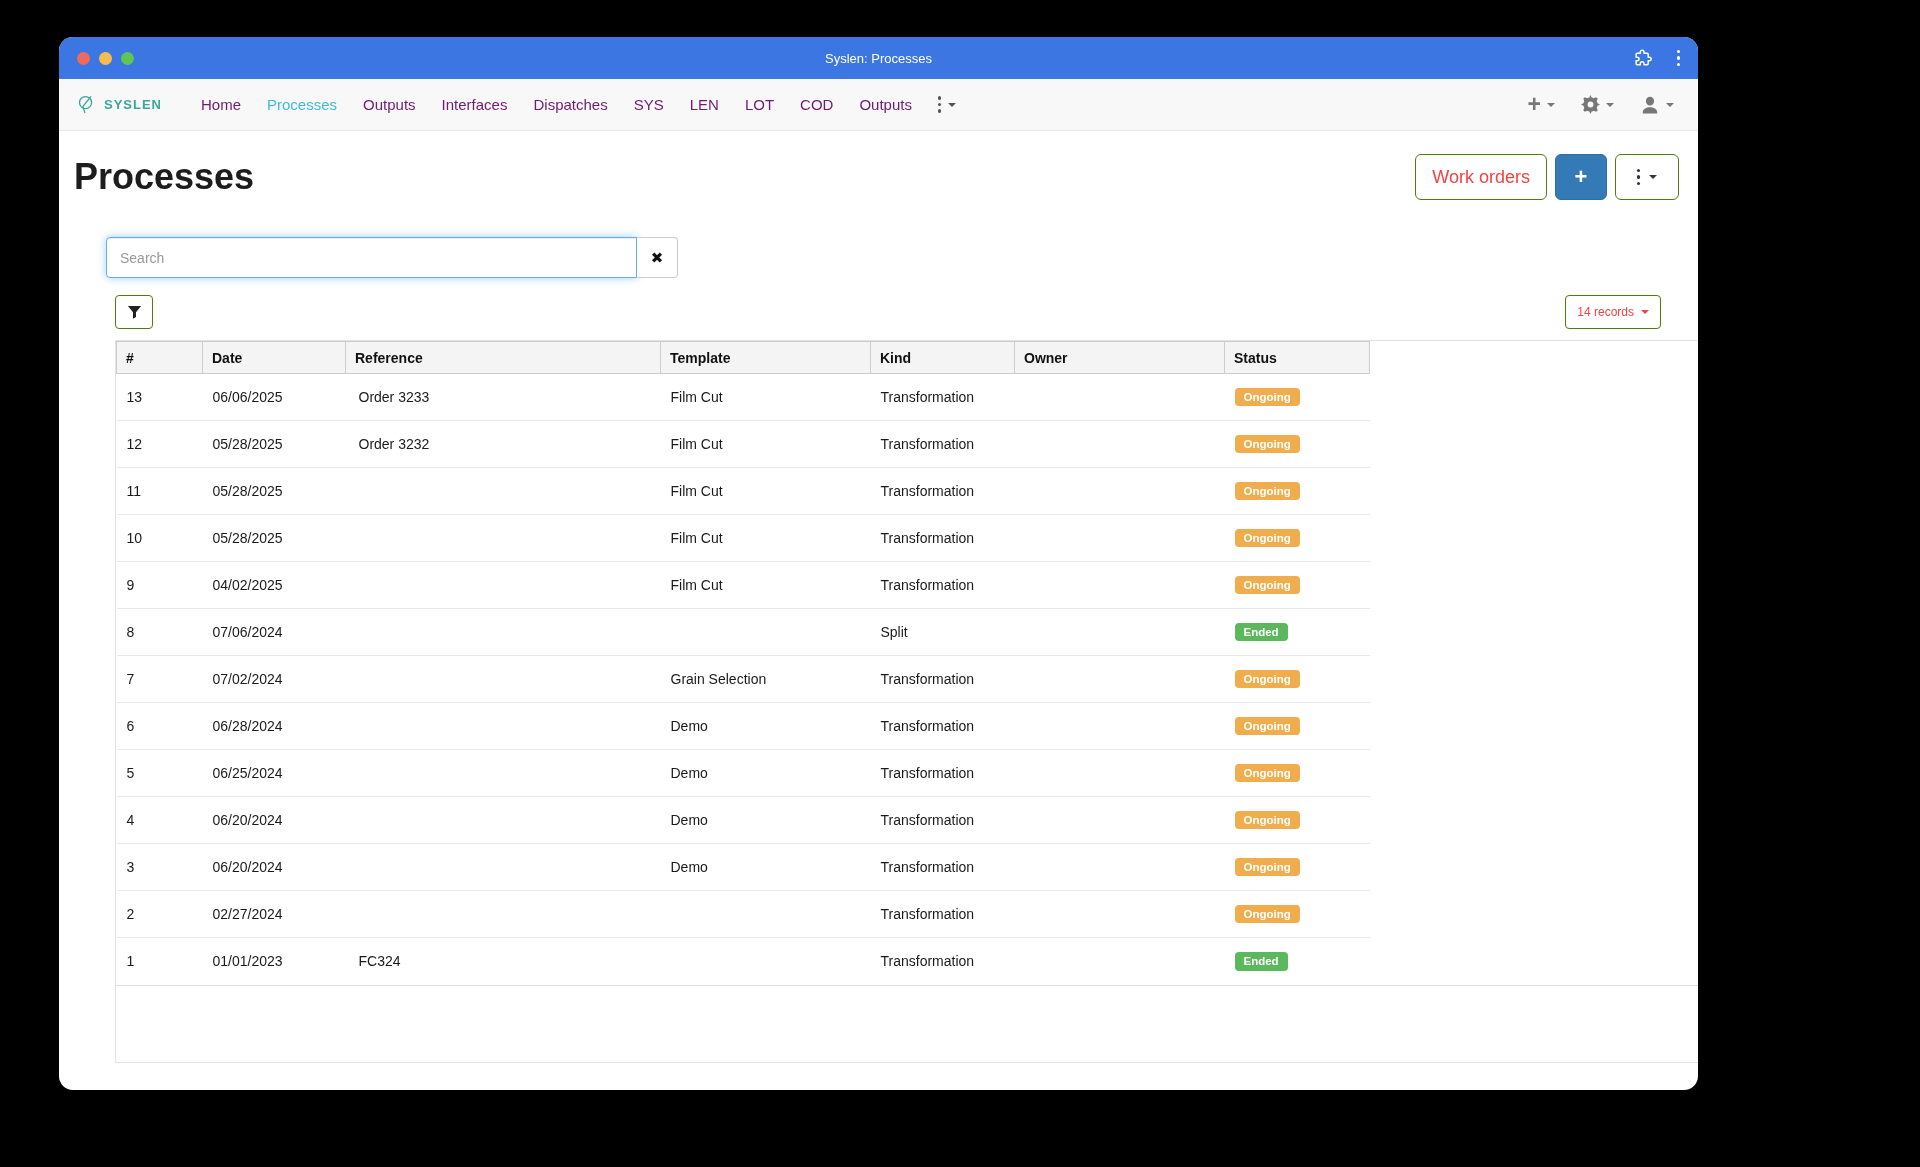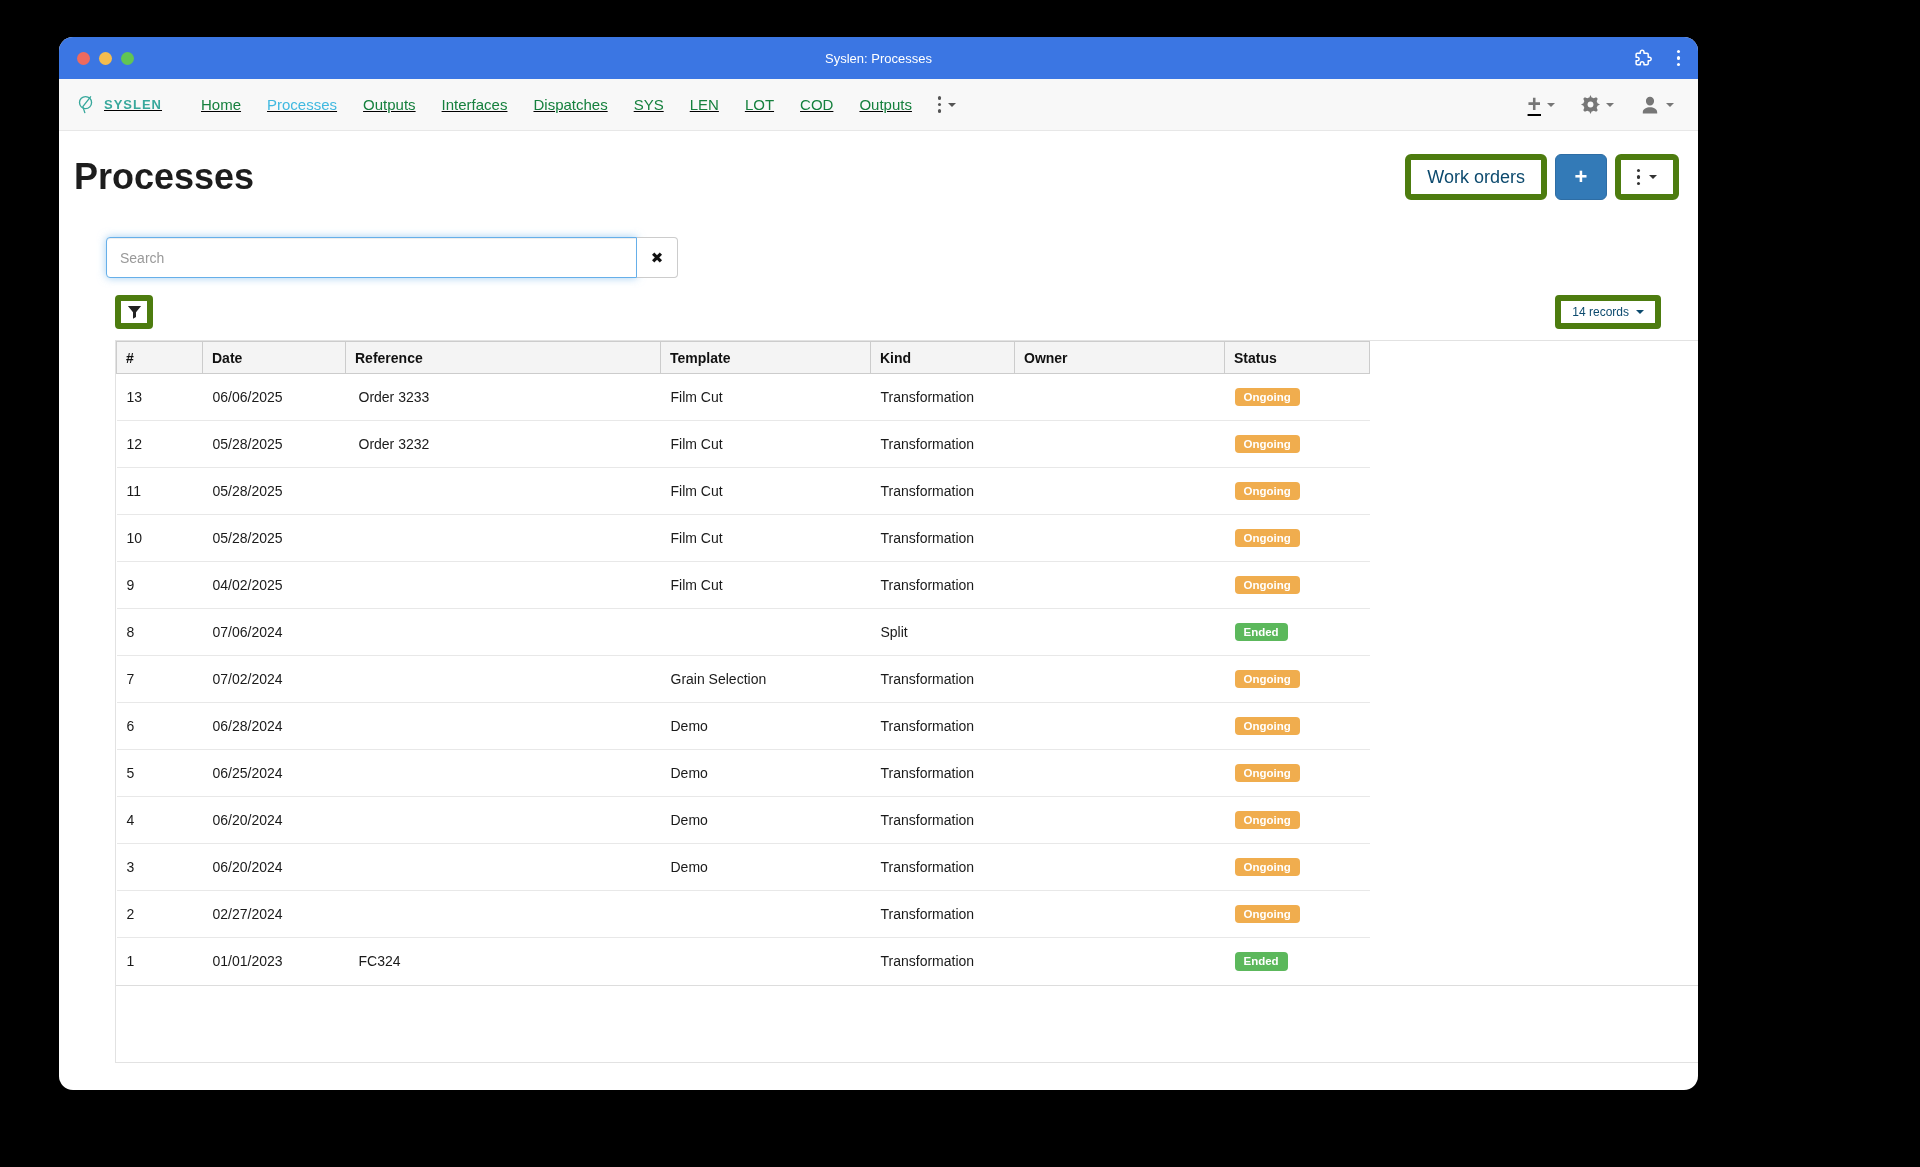--- a/index.html
+++ b/index.html
@@ -22,42 +22,42 @@
     position:absolute; left:0; right:0; text-align:center; color:#fff; font-size:13px;
   }
   .tb-right { margin-left:auto; display:flex; align-items:center; gap:24px; z-index:2; }
   .kebab { display:inline-flex; flex-direction:column; gap:3px; align-items:center; }
   .kebab i { width:3.5px; height:3.5px; border-radius:50%; background:#fff; display:block; }
   .kebab.dark i { background:#555; }
 
   
   .navbar {
     height:52px; background:#f8f8f8; border-bottom:1px solid #e7e7e7;
-    display:flex; align-items:center; padding:0 24px 0 16px;text-decoration:underline;
+    display:flex; align-items:center; padding:0 24px 0 16px;
   }
   .brand { display:flex; align-items:center; gap:6px; margin-right:26px; }
   .brand-text { color:#38a89c; font-size:13px; font-weight:bold; letter-spacing:1px; }
   .nav-items { display:flex; align-items:center; }
-  .nav-item { padding:0 13px; font-size:15px; color:#15803d; cursor:pointer; }
+  .nav-item { padding:0 13px; font-size:15px; color:#701a75; cursor:pointer; }
   .nav-more { display:flex; align-items:center; gap:7px; padding:0 13px; color:#555; cursor:pointer; }
   .caret {
     display:inline-block; width:0; height:0;
     border-left:4px solid transparent; border-right:4px solid transparent;
     border-top:4px solid currentColor; vertical-align:middle;
   }
   .nav-right { margin-left:auto; display:flex; align-items:center; gap:26px; color:#777; }
   .nav-icon-group { display:flex; align-items:center; gap:6px; cursor:pointer; }
   .plus-glyph { font-size:23px; font-weight:bold; color:#777; line-height:1; }
 
   
   .content { padding:0 37px 0 15px; }
   .header-row { margin-top:23px; display:flex; align-items:center; }
   .page-title { font-size:36px; font-weight:600; color:#1d1d1d; }
   .header-actions { margin-left:auto; display:flex; align-items:center; margin-right:-18px; }
-  .btn { background:#fff; border:6px solid #4d7c0f; border-radius:6px; color:#0c4a6e; cursor:pointer;
+  .btn { background:#fff; border:1px solid #4d7c0f; border-radius:6px; color:#ef4444; cursor:pointer;
          font-family:inherit; display:inline-flex; align-items:center; justify-content:center; }
   .btn-lg { height:46px; font-size:18px; padding:0 16px; }
   .btn-primary-add { width:52px; height:46px; background:#337ab7; border:1px solid #2e6da4;
          border-radius:6px; color:#fff; font-size:22px; font-weight:bold; margin-left:8px; }
   .btn-overflow { width:64px; height:46px; margin-left:8px; gap:9px; }
 
   
   .search-row { margin-top:37px; display:flex; }
   .search-input {
     width:531px; height:41px; border:1px solid #66afe9; border-radius:4px 0 0 4px;

